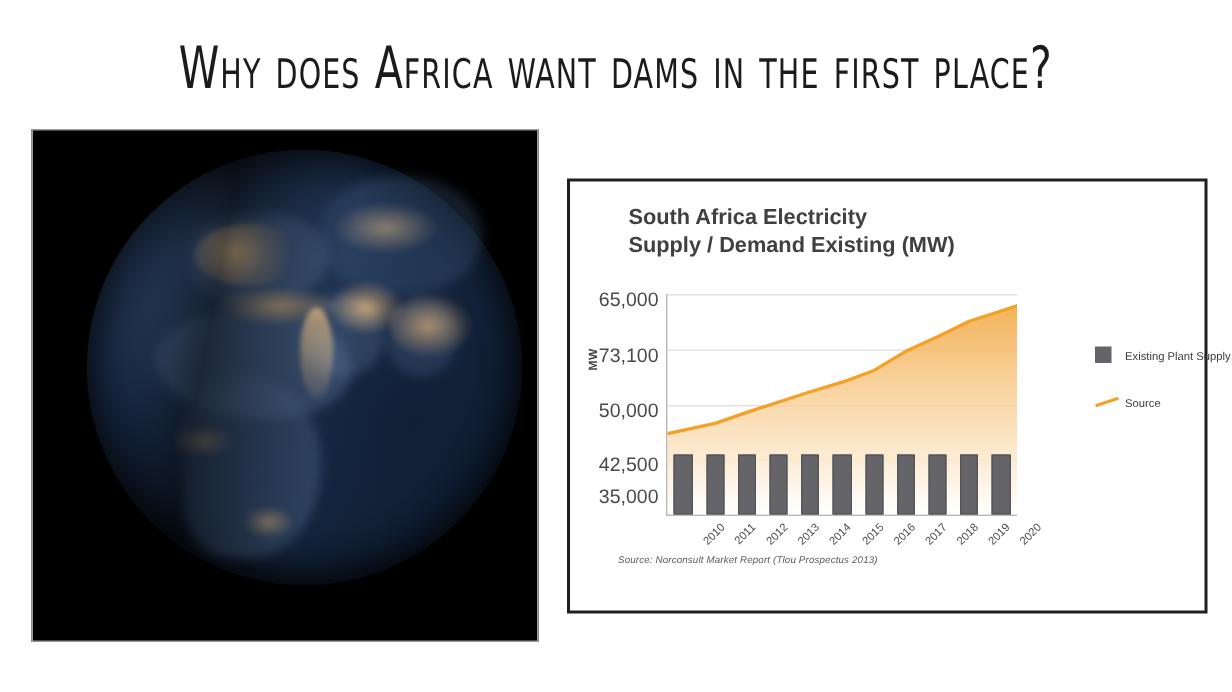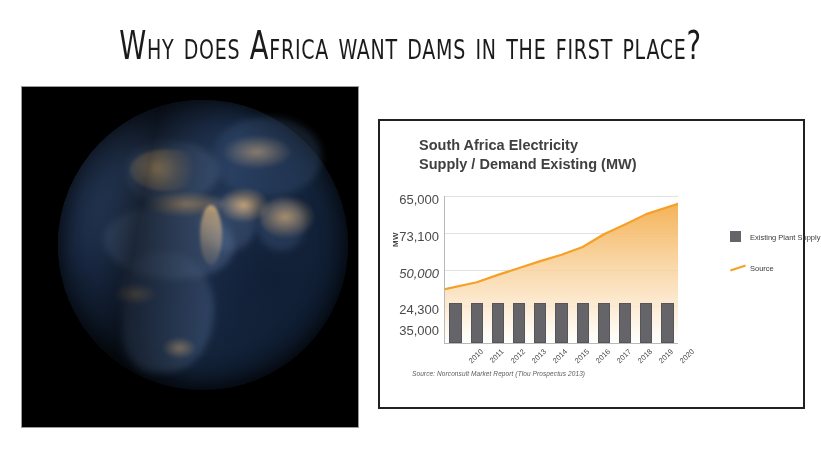--- a/index.html
+++ b/index.html
@@ -275,22 +275,22 @@
 
   <div id="chart-title">
     <span>South Africa Electricity</span>
     <span>Supply / Demand Existing (MW)</span>
   </div>
 
   <div id="plot-wrap">
     <div id="y-axis-title">MW</div>
     <div id="y-ticks">
         <div class="ytick" style="top: 142px;">35,000</div>
-        <div class="ytick" style="top: 121.25px;">24,300</div>
-        <div class="ytick" style="top: 84.5px; font-style: italic;">50,000</div>
+        <div class="ytick" style="top: 121.25px;">42,500</div>
+        <div class="ytick" style="top: 84.5px;">50,000</div>
         <div class="ytick" style="top: 47.75px;">73,100</div>
         <div class="ytick" style="top: 11px;">65,000</div>
       </div>
     <div id="plot-area">
       <div id="gridlines">
           <div class="gridline" style="top: 110.25px;"></div>
           <div class="gridline" style="top: 73.5px;"></div>
           <div class="gridline" style="top: 36.75px;"></div>
           <div class="gridline" style="top: 0px;"></div>
         </div>

